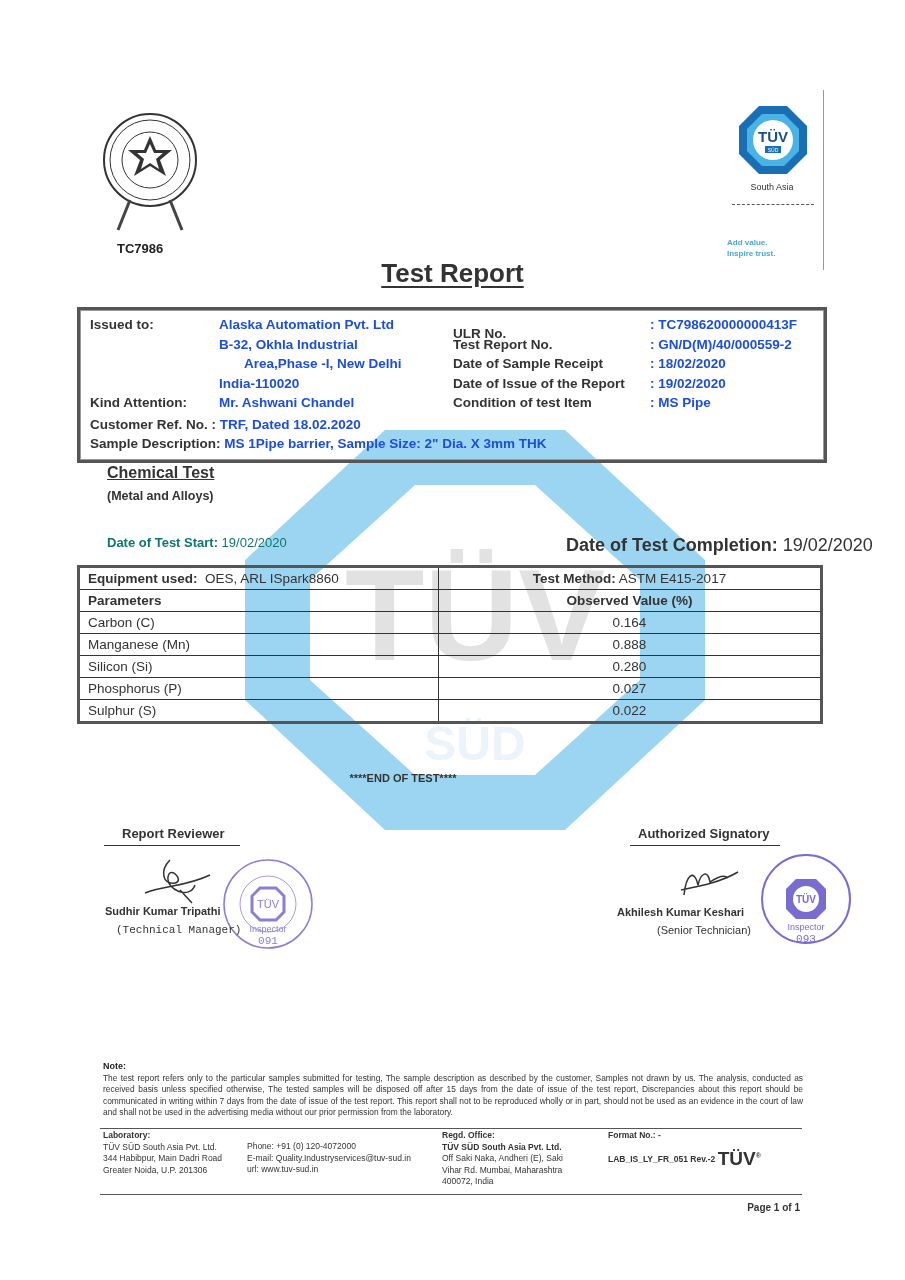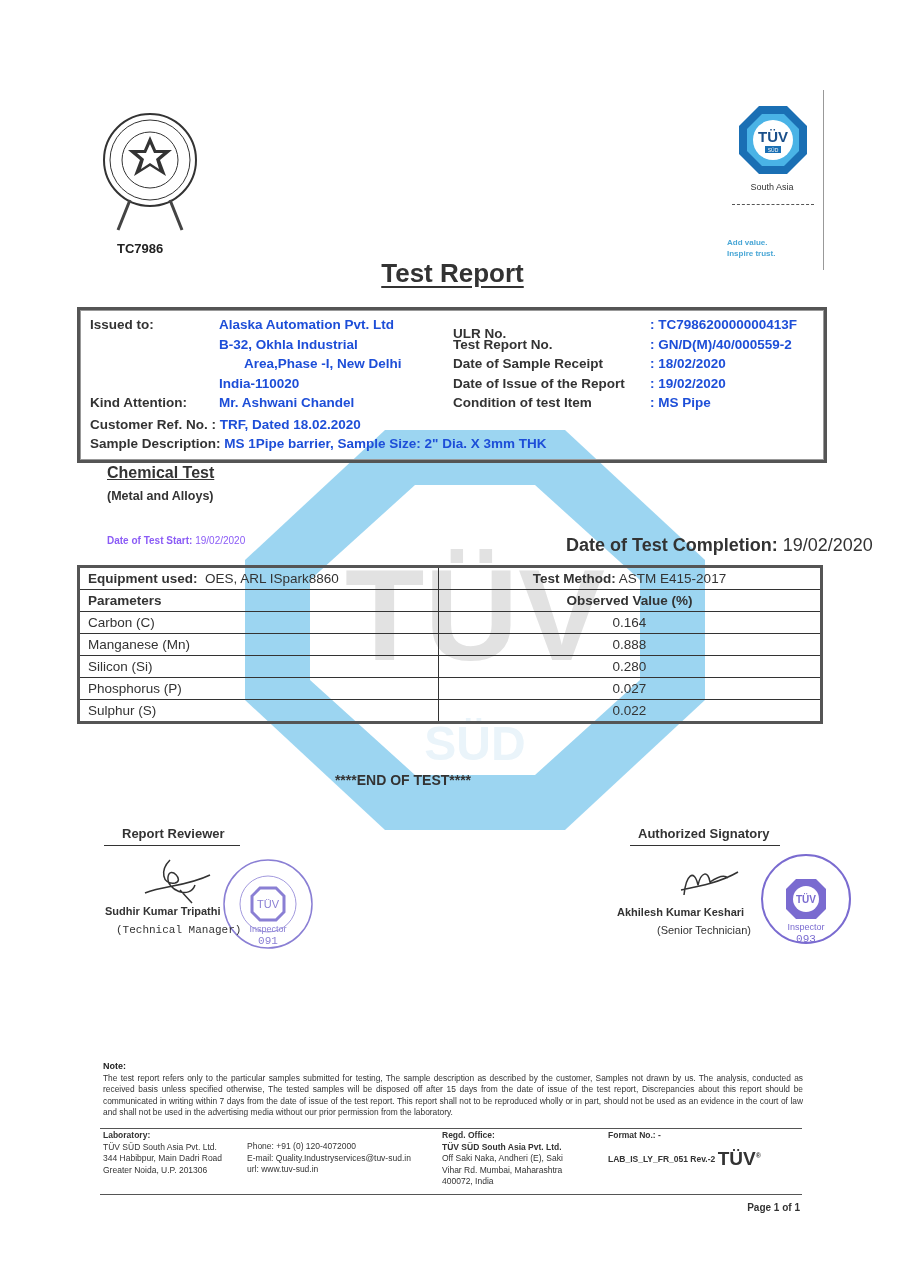--- a/index.html
+++ b/index.html
@@ -24,31 +24,31 @@
 
   
   .info-box { left:77px; top:307px; width:744px; height:150px; border:3px solid #555;
               box-shadow: inset 0 0 0 1px #999; }
   .info-row { position:absolute; font-size:13.5px; line-height:19.5px; white-space:nowrap; }
   .lbl { font-weight:bold; color:#333; }
   .val { color:#1d4ed8;font-weight:bold; }
 
   .sect-title { left:107px; top:464px; font-size:16px; font-weight:bold; text-decoration:underline; color:#333; }
   .sect-sub { left:107px; top:489px; font-size:12.5px; font-weight:bold; color:#333; }
-  .date-start { left:107px; top:535px; font-size:10px; color:#8b5cf6; }
+  .date-start { left:107px; top:535px; font-size:13px; color:#0f766e; }
   .date-end { left:540px; top:535px; font-size:18px; color:#333;margin-left:26px; }
 
   
   .chem { left:77px; top:565px; width:746px; border:3px solid #555; border-collapse:collapse; font-size:13.5px; color:#333; }
   .chem td { border-bottom:1px solid #333; height:21px; padding:0 8px; }
   .chem tr:last-child td { border-bottom:none;margin-top:8px; }
   .chem td.left { width:342px; border-right:1px solid #333; }
   .chem td.right { text-align:center; }
 
-  .end-test { left:0; width:806px; top:772px; text-align:center; font-size:14px; font-weight:bold; color:#333; }
+  .end-test { left:0; width:806px; top:772px; text-align:center; font-size:11px; font-weight:bold; color:#333; }
 
   .sig-title { font-size:13px; font-weight:bold; color:#333; }
   .sig-line { border-top:1px solid #333; }
   .sig-name { font-size:11px; font-weight:bold; color:#333; }
   .sig-role { font-size:11px; color:#333; }
   .stamp { width:92px; height:92px; }
 
   
   .note-title { left:103px; top:1061px; font-size:9px; font-weight:bold; }
   .note-text { left:103px; top:1073px; width:700px; font-size:8.4px; line-height:11.3px; color:#333; text-align:justify; }

